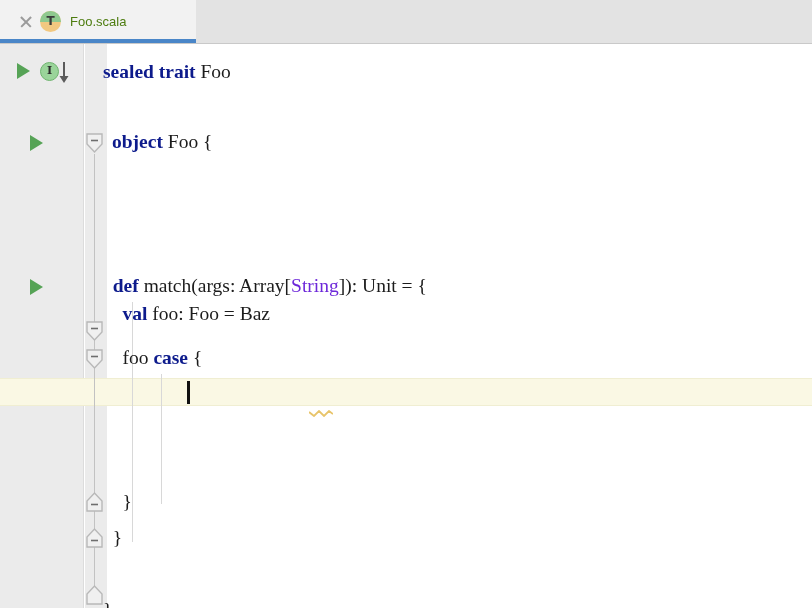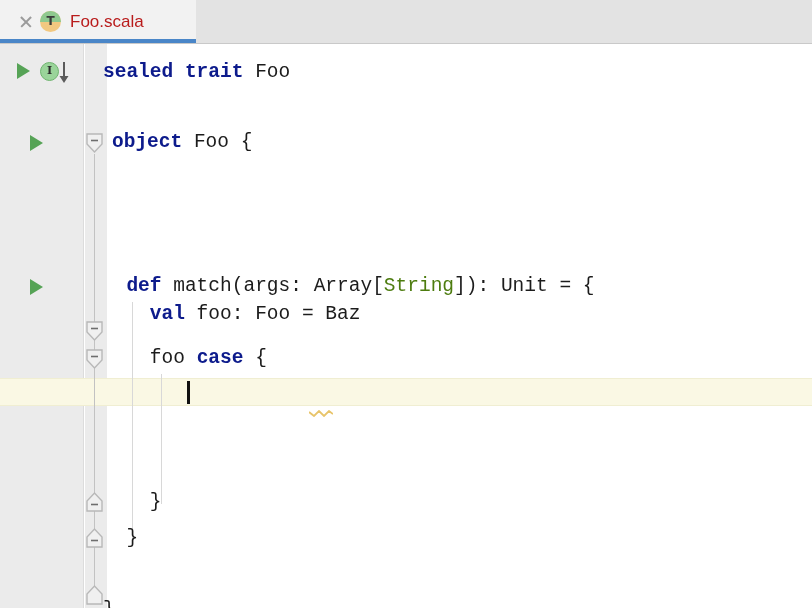--- a/index.html
+++ b/index.html
@@ -86,22 +86,22 @@
     width: 21px; height: 21px;
     line-height: 21px;
     text-align: center;
     font-family: "DejaVu Sans", sans-serif;
     font-size: 12px;
     font-weight: bold;
     color: #3b3b3b;
   }
   .tab-title {
     font-family: "Liberation Sans", sans-serif;
-    font-size: 17px;
-    color: #b91c1c;
+    font-size: 13px;
+    color: #4d7c0f;
     white-space: nowrap;
   }
 
   
   .editor {
     position: absolute;
     left: 0; top: 44px;
     width: 812px;
     height: 564px;
     background: #ffffff;
@@ -135,34 +135,34 @@
     border-bottom: 1px solid #f0eed2;
     box-sizing: border-box;
   }
 
   
   .code {
     position: absolute;
     left: 0; top: 0;
     width: 808px;
     height: 564px;
-    font-family: Liberation Mono, monospace;
+    font-family: Liberation Serif, serif;
     font-size: 19.5px;
     line-height: 28px;
     color: #1c1c1c;
     white-space: pre;
   }
   .line {
     position: absolute;
     left: 103px;
     height: 28px;
     white-space: pre;
   }
   .kw   { color: #0d1b8c; font-weight: bold; }
-  .type { color: #4d7c0f; }
+  .type { color: #6d28d9; }
   .pl   { color: #1c1c1c; }
 
   
   .caret {
     position: absolute;
     width: 3px;
     height: 23px;
     background: #111111;
   }
 

